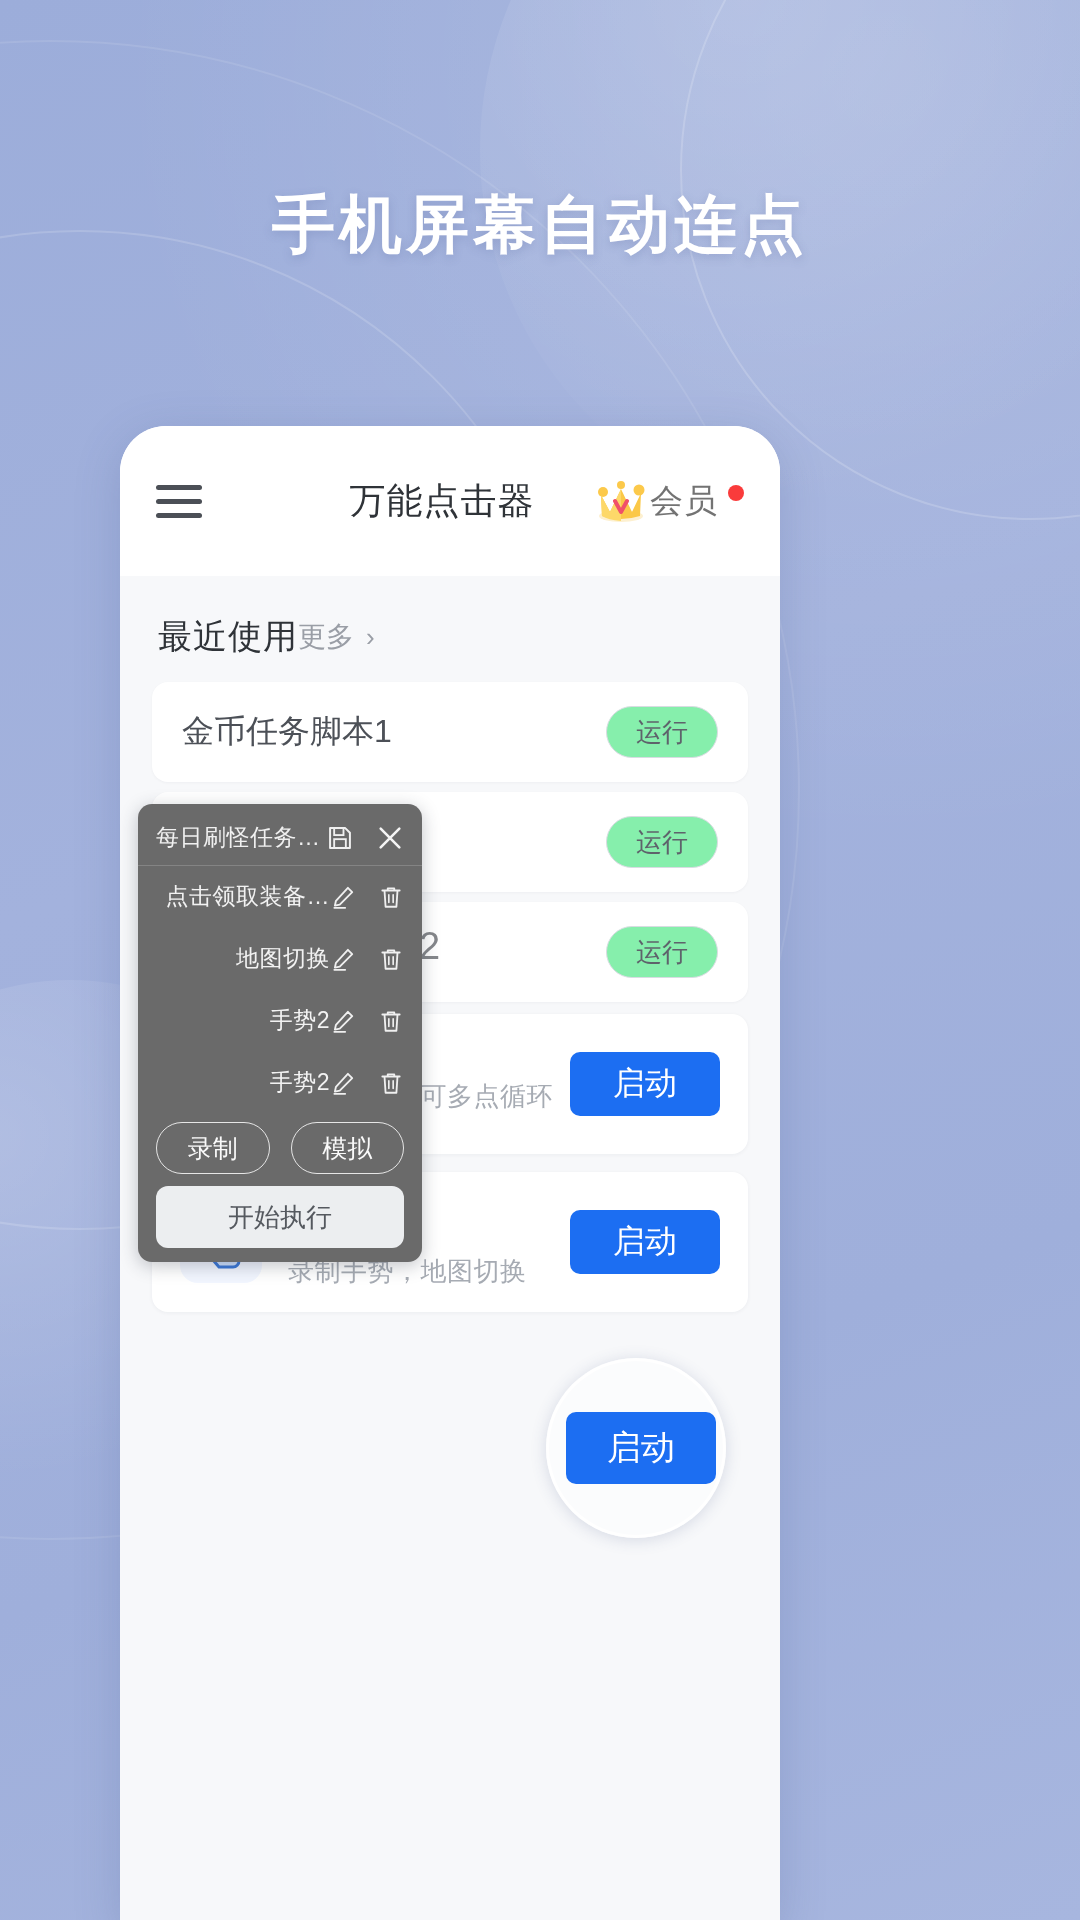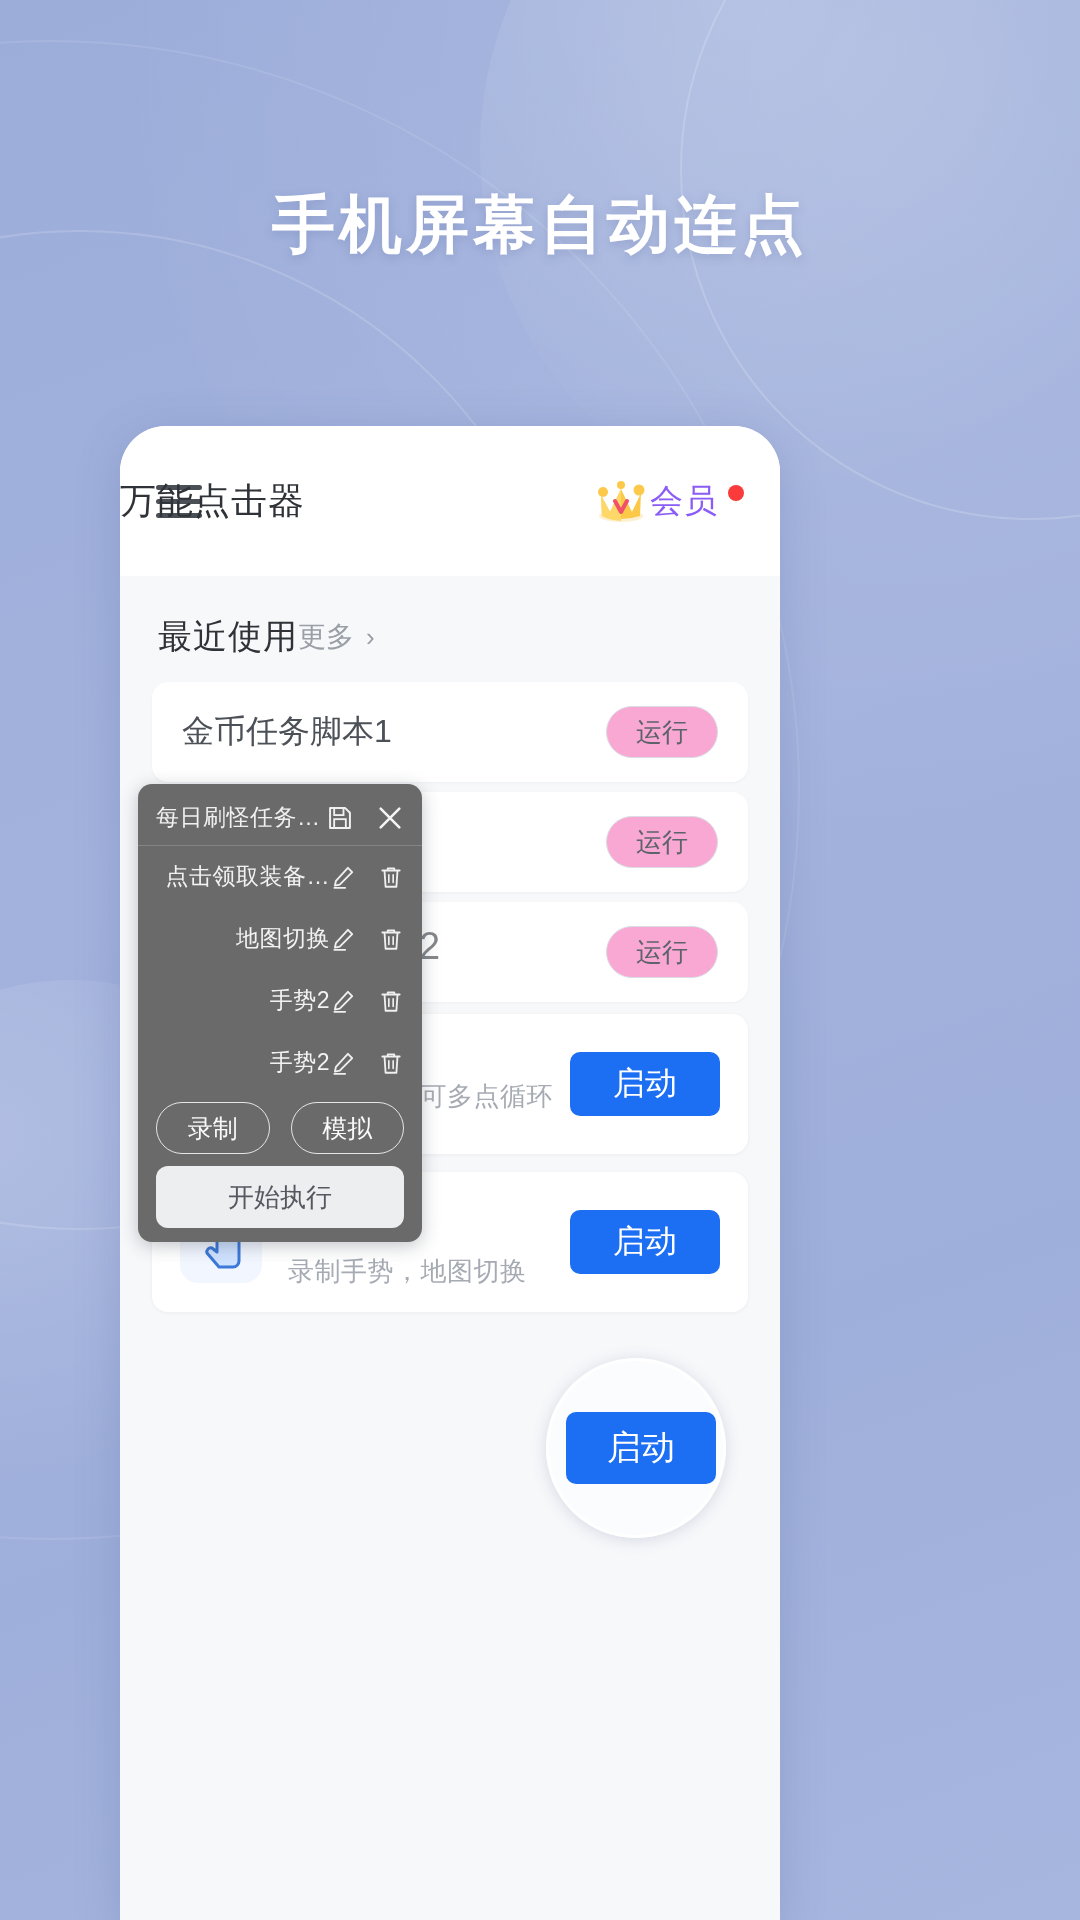--- a/index.html
+++ b/index.html
@@ -60,29 +60,29 @@
   #appbar {
     height:150px;
     position:relative;
     display:flex; align-items:center;
     padding:0 36px;
     background:#fff;
   }
   #hamburger { width:46px; display:flex; flex-direction:column; gap:9px; cursor:pointer; }
   #hamburger i { display:block; height:5px; background:#4b4f56; border-radius:3px; }
   #apptitle {
-    position:absolute; left:0; right:16px; 
+    position:absolute; left:0; right:16px; text-align:center;
     font-size:36px; color:#2f3338; letter-spacing:1px;
     pointer-events:none;
   }
   #vip {
     margin-left:auto; display:flex; align-items:center; gap:4px; position:relative; z-index:2;
   }
   #vip .crown { width:50px; height:44px; }
-  #vip .vlabel { font-size:33px; color:#8b5cf6; letter-spacing:1px; }
+  #vip .vlabel { font-size:33px; color:#737373; letter-spacing:1px; }
   #vip .dot { width:16px; height:16px; border-radius:50%; background:#fa3b3b; margin-left:6px; align-self:flex-start; margin-top:6px;}
 
   
   #content { background:#f7f8fa; height:1350px; position:relative; padding:0 32px; }
 
   .sec-head {
     display:flex; align-items:center; justify-content:flex-start;
     padding:38px 6px 22px 6px;
   }
   .sec-head .st { font-size:34px; color:#2f3338; letter-spacing:1px;}
@@ -92,21 +92,21 @@
   .rec-card {
     background:#fff; border-radius:16px; height:100px;
     display:flex; align-items:center; justify-content:space-between;
     padding:0 30px; margin-bottom:10px;
     box-shadow:0 1px 3px rgba(20,30,60,0.04);
   }
   .rec-card .nm { font-size:32px; color:#4c5057; }
   .rec-card .runbtn {
     width:112px; height:52px; border:1.5px solid #d9dce2; border-radius:26px;
     display:flex; align-items:center; justify-content:center;
-    font-size:26px; color:#5e636b; background:#f9a8d4;
+    font-size:26px; color:#5e636b; background:#86efac;
   }
 
   
   #features { margin-top:12px; }
   .feat {
     background:#fff; border-radius:16px;
     height:140px; display:flex; align-items:center;
     padding:0 28px; margin-bottom:18px;
     box-shadow:0 1px 4px rgba(20,30,60,0.05);
   }
@@ -132,21 +132,21 @@
     letter-spacing:1px;
     white-space:nowrap;
     pointer-events:none;
   }
   #ghost1 { left:178px; top:812px; }
   #ghost2 { left:185px; top:921px; }
 
   
   #darkpanel {
     position:absolute;
-    left:138px; top:784px;
+    left:138px; top:804px;
     width:284px;
     background:#6a6a6a;
     border-radius:14px;
     padding:10px 0 14px 0;
     box-shadow:0 4px 18px rgba(40,45,60,0.28);
   }
   .dp-head {
     display:flex; align-items:center; justify-content:space-between;
     padding:8px 18px 12px 18px;
   }

